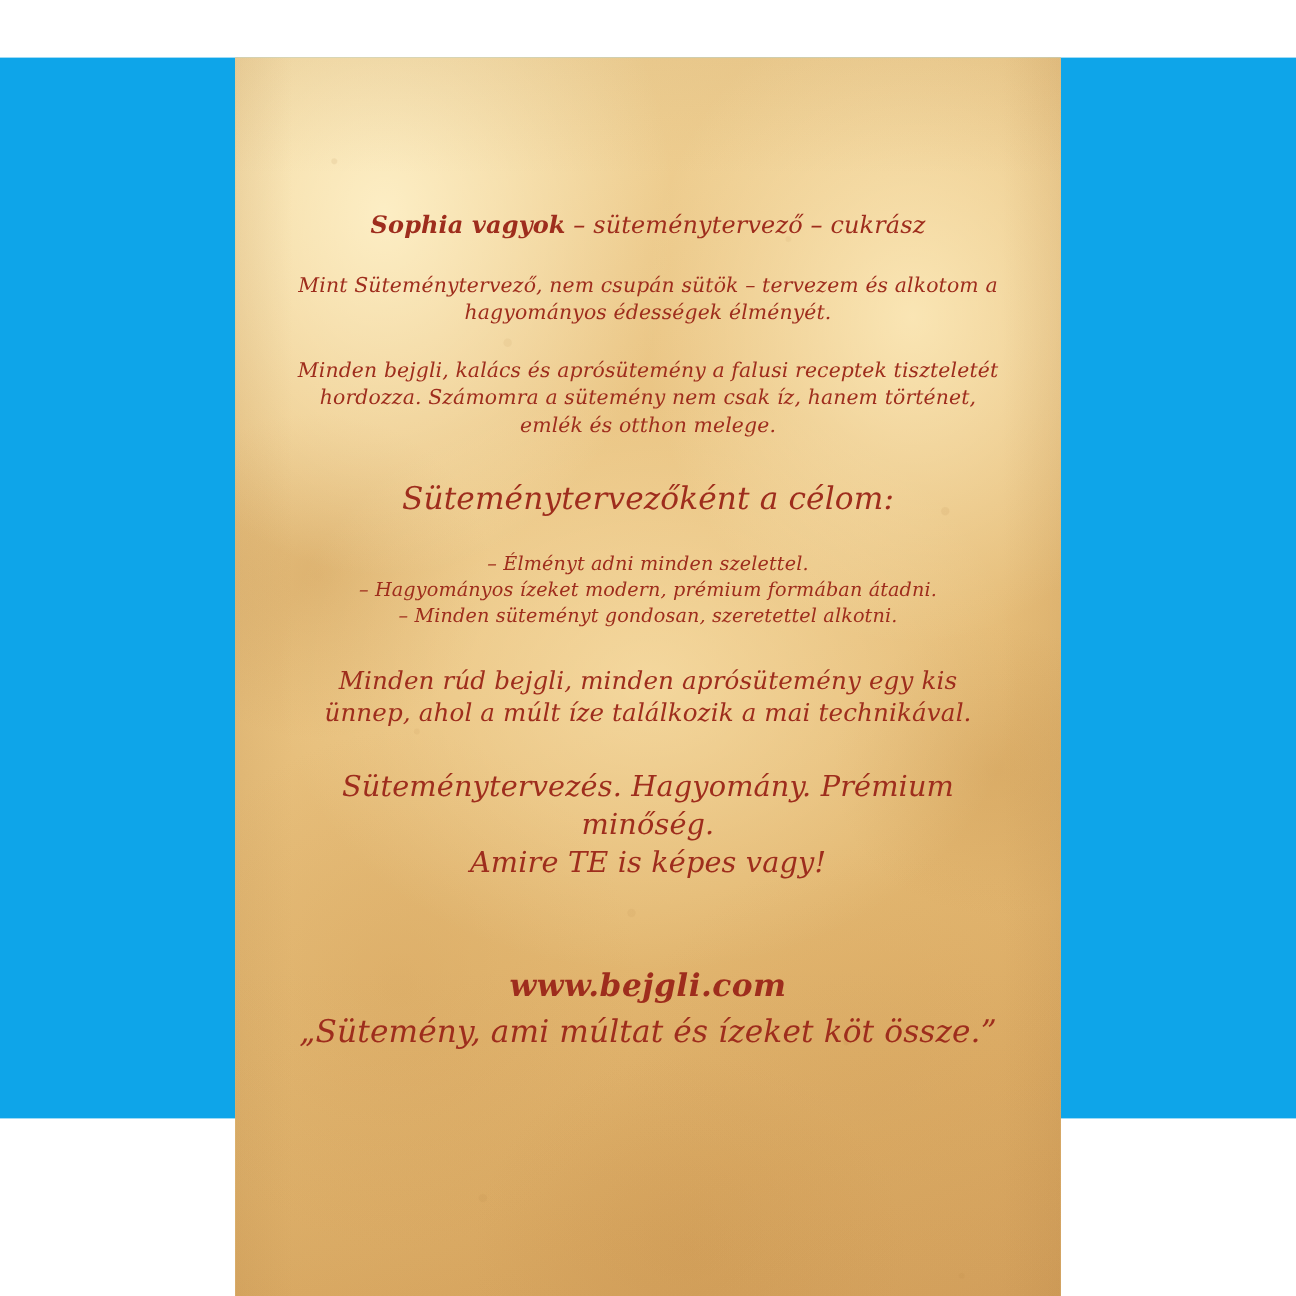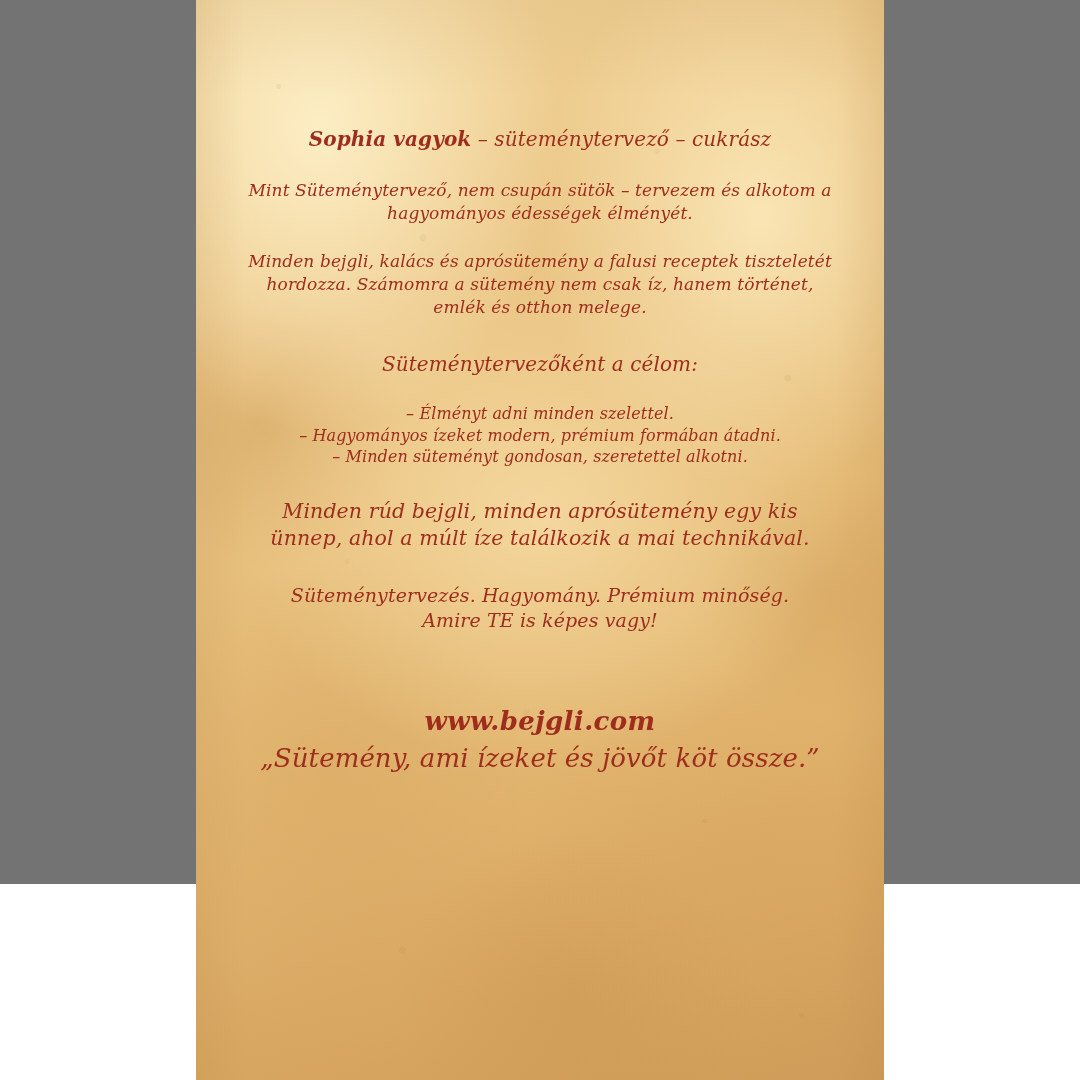--- a/index.html
+++ b/index.html
@@ -11,21 +11,22 @@
     width: 1080px;
     height: 1080px;
     overflow: hidden;
     font-family: "DejaVu Serif", serif;
   }
 
   .page {
     position: relative;
     width: 1080px;
     height: 884px;
-    background: #737373;
+    background: #0ea5e9;
+    margin-top: 48px;
   }
 
   
   .parchment {
     position: absolute;
     left: 196px;
     top: 0px;
     width: 688px;
     height: 1080px;
     background-color: #e8c583;
@@ -105,38 +106,38 @@
   }
 
   .para-tight {
     margin-top: 26px;
     font-size: 20.5px;
     padding: 0 14px;
   }
 
   .goal-head {
     margin-top: 32px;
-    font-size: 20px;
+    font-size: 26px;
   }
 
   .goals {
     margin-top: 26px;
     font-size: 16px;
   }
   .goals div { margin: 0; }
 
   .closing {
     margin-top: 30px;
     font-size: 20.5px;
     padding: 0 14px;
   }
 
   .tagline {
     margin-top: 30px;
-    font-size: 19px;
+    font-size: 24px;
   }
 
   .footer {
     margin-top: 70px;
     font-size: 26px;
   }
   .footer .site {
     font-weight: bold;
     letter-spacing: 0.4px;
   }
@@ -174,19 +175,19 @@
 
       <div class="block closing">Minden rúd bejgli, minden aprósütemény egy kis ünnep, ahol a múlt íze találkozik a mai technikával.</div>
 
       <div class="block tagline">
         <div>Süteménytervezés. Hagyomány. Prémium minőség.</div>
         <div>Amire TE is képes vagy!</div>
       </div>
 
       <div class="block footer">
         <div class="site">www.bejgli.com</div>
-        <div class="quote">„Sütemény, ami ízeket és jövőt köt össze.”</div>
+        <div class="quote">„Sütemény, ami múltat és ízeket köt össze.”</div>
       </div>
 
     </div>
   </div>
 
 </div>
 
 </body></html>

